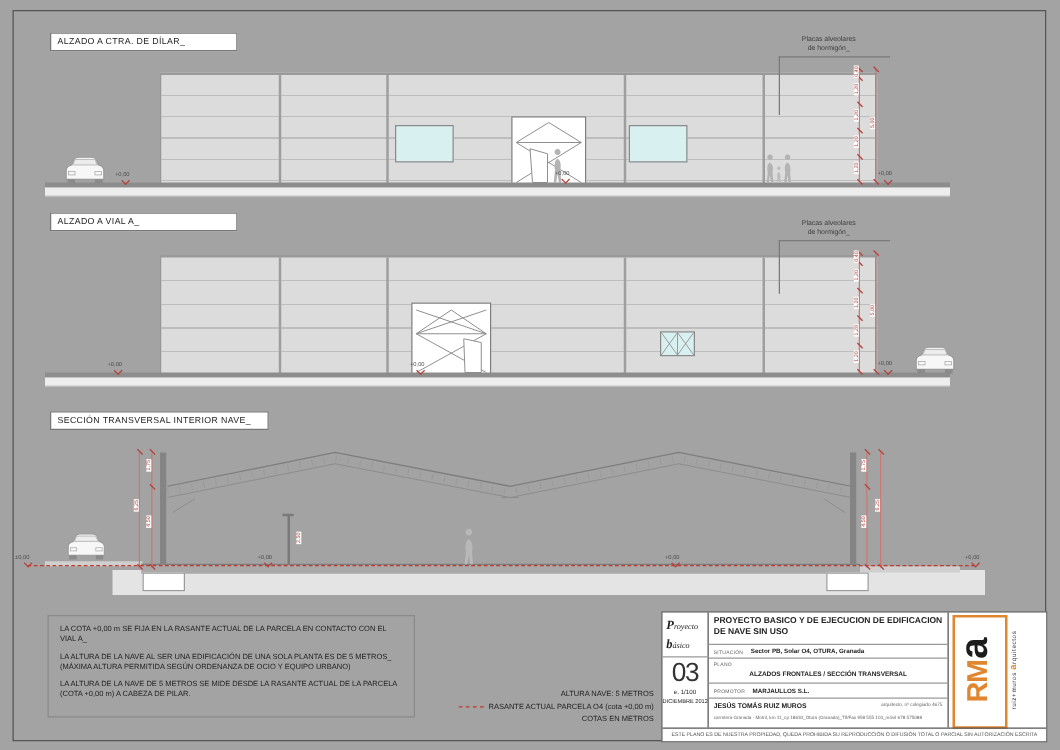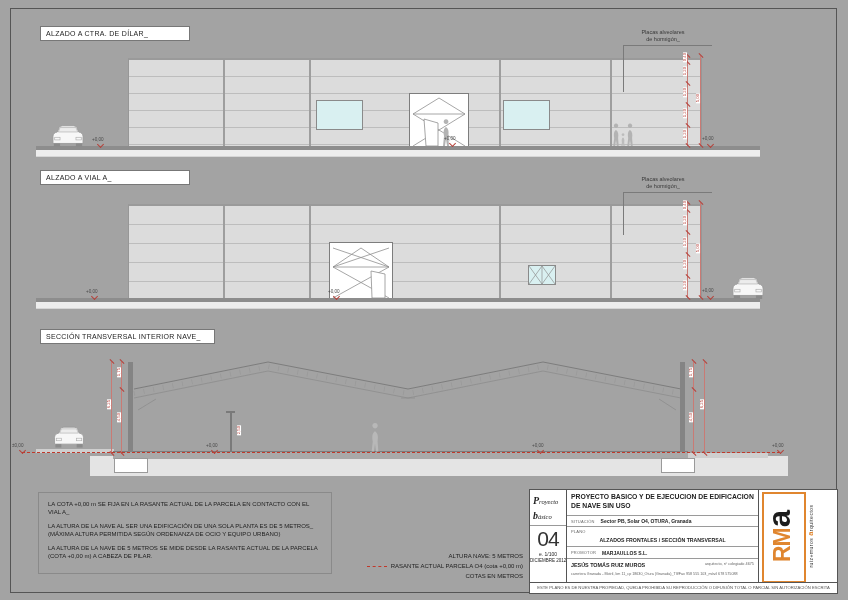--- a/index.html
+++ b/index.html
@@ -315,21 +315,21 @@
     </div>
     <div>COTAS EN METROS</div>
   </div>
 
   <div class="tblock" style="left:529px;top:489px;width:307px;height:103px;">
     <div class="tb-left">
       <div class="brand">
         <div>Proyecto</div>
         <div>básico</div>
       </div>
-      <div class="sheetnum">04</div>
+      <div class="sheetnum">03</div>
       <div class="scale">e. 1/100</div>
       <div class="date">DICIEMBRE 2012</div>
     </div>
 
     <div class="tb-main">
       <div class="tb-title">PROYECTO BASICO Y DE EJECUCION DE EDIFICACION DE NAVE SIN USO</div>
       <div class="tb-row tb-sit">
         <span class="tb-lab">SITUACIÓN</span>
         <span class="tb-val">Sector PB, Solar O4, OTURA, Granada</span>
       </div>

